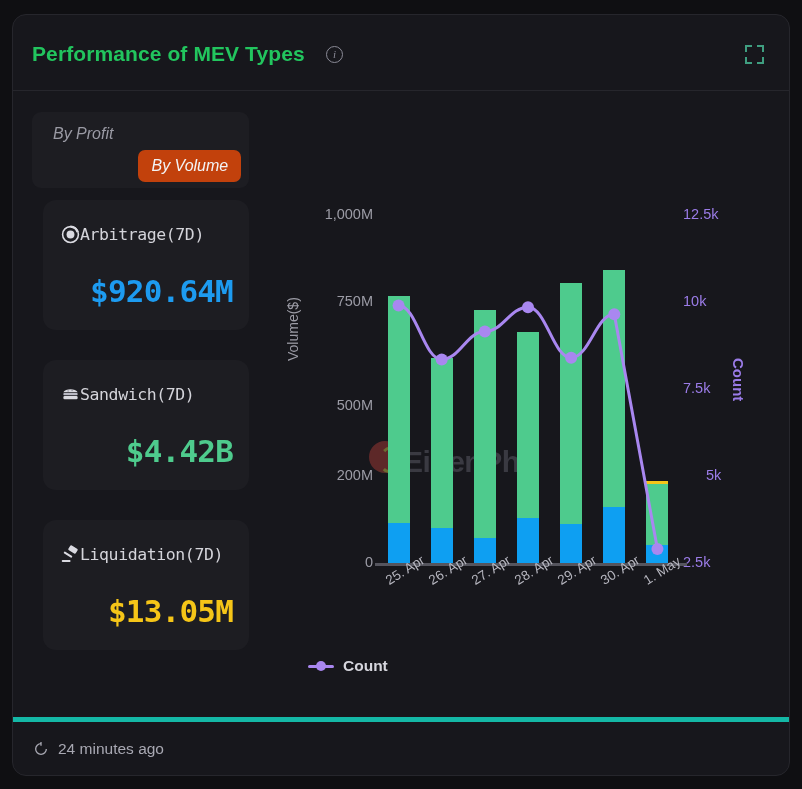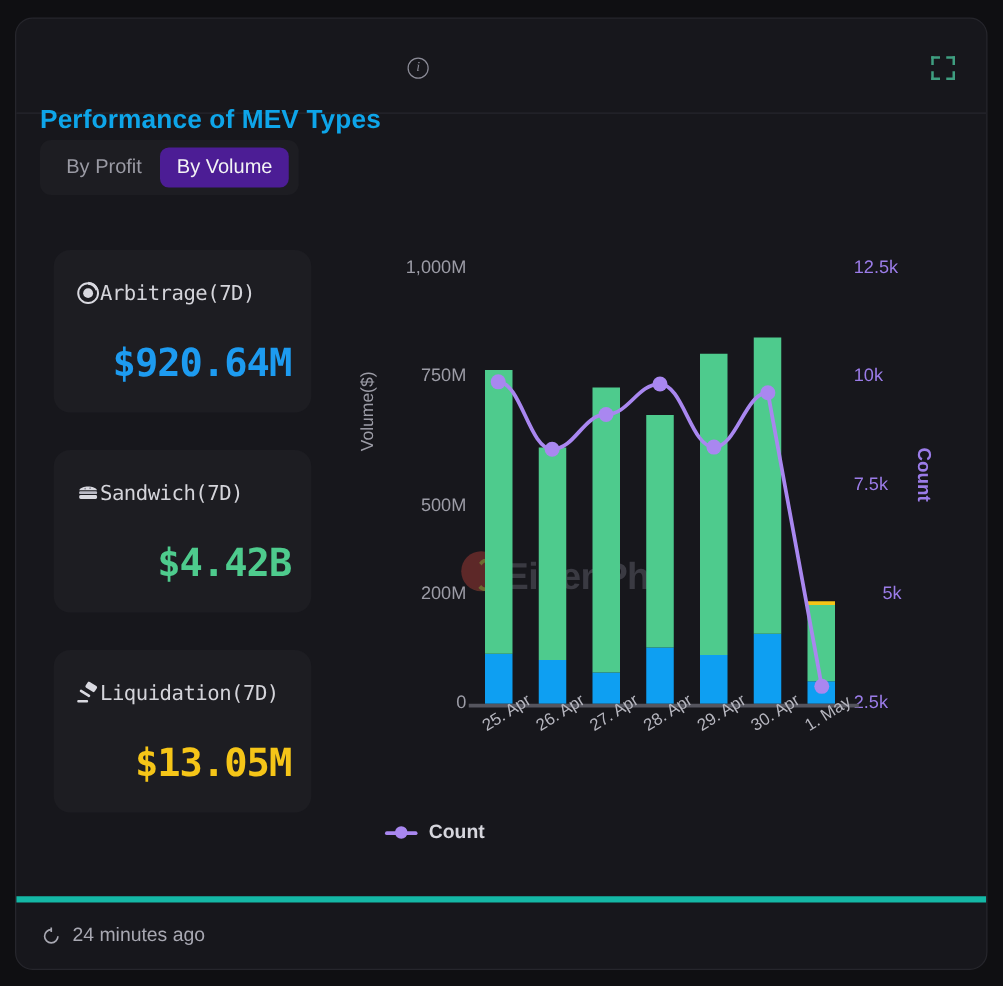--- a/index.html
+++ b/index.html
@@ -22,23 +22,22 @@
   .card-header {
     position: relative;
     height: 76px;
     border-bottom: 1px solid #26262c;
   }
   .card-title {
     position: absolute;
     left: 19px; top: 27px;
     font-size: 21px;
     font-weight: bold;
-    color: #0ea5e9;
+    color: #22c55e;
     letter-spacing: .1px;
-    margin-top: 42px;
   }
   .info-icon {
     position: absolute;
     left: 313px; top: 31px;
     width: 17px; height: 17px;
     border: 1.5px solid #8b8b97;
     border-radius: 50%;
     color: #8b8b97;
     font-size: 11px;
     font-style: italic;
@@ -60,36 +59,38 @@
   .expand-icon i:nth-child(1){ left:0; top:0; border-right:none; border-bottom:none; }
   .expand-icon i:nth-child(2){ right:0; top:0; border-left:none; border-bottom:none; }
   .expand-icon i:nth-child(3){ left:0; bottom:0; border-right:none; border-top:none; }
   .expand-icon i:nth-child(4){ right:0; bottom:0; border-left:none; border-top:none; }
 
   
   .tabs {
     position: absolute;
     left: 19px; top: 97px;
     display: flex;
-    gap: 2px;
+    gap: 12px;
     background: #1d1d22;
     border-radius: 9px;
     padding: 6px 8px;
+    font-style: italic;
   }
   .tab {
     padding: 7px 13px;
     border-radius: 7px;
     font-size: 16px;
     color: #9a9aa4;
     cursor: pointer;
     white-space: nowrap;
   }
   .tab.active {
-    background: #4c1d95;
+    background: #c2410c;
     color: #f3f3f5;
+    margin-top: 32px;
   }
 
   
   .stats { position: absolute; left: 30px; top: 185px; }
   .stat {
     width: 206px; height: 130px;
     background: #1d1d22;
     border-radius: 13px;
     margin-bottom: 30px;
     position: relative;

